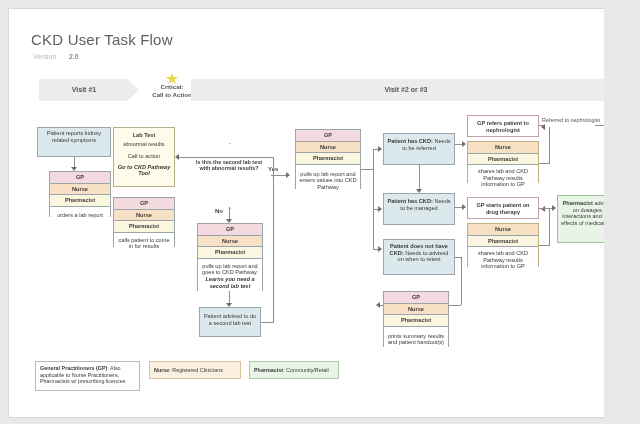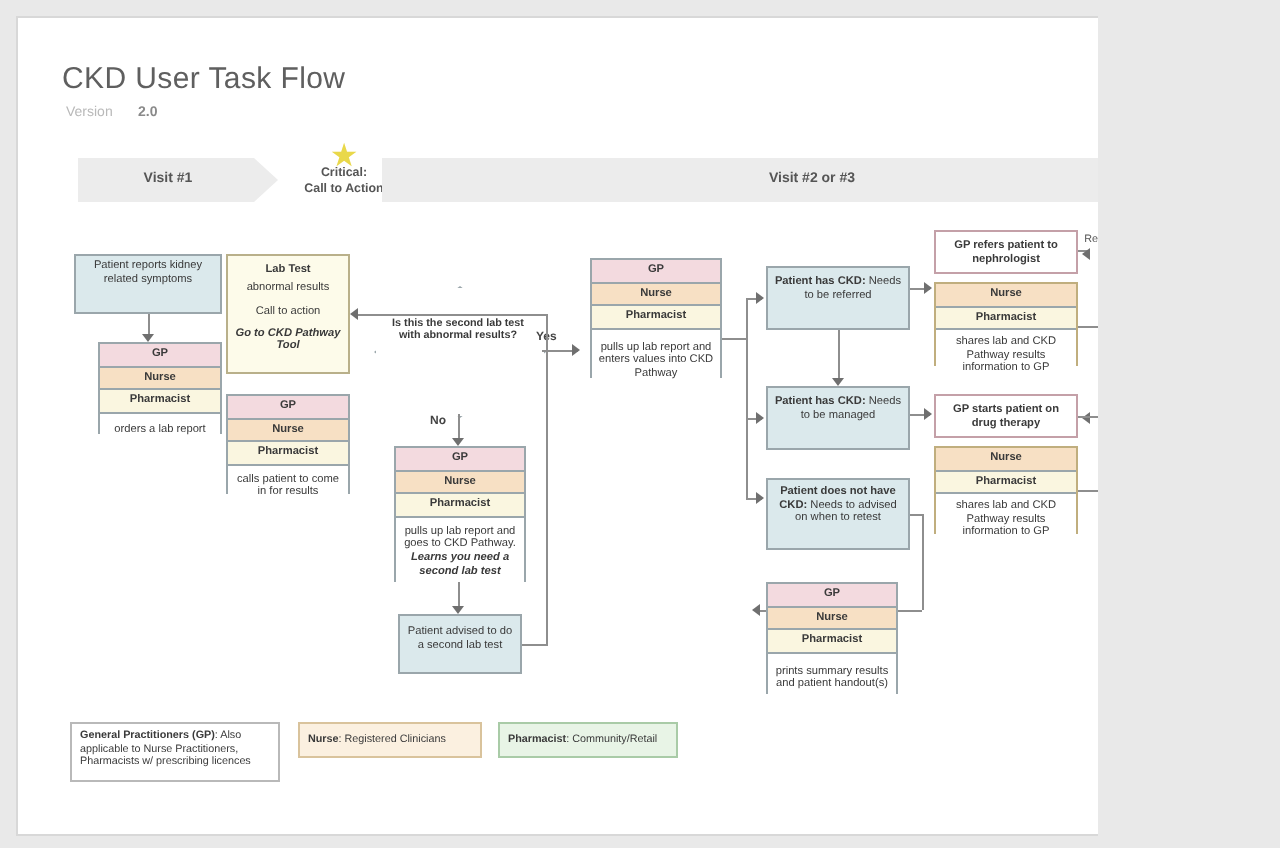--- a/index.html
+++ b/index.html
@@ -1,17 +1,17 @@
 <!DOCTYPE html>
 <html><head>
 <meta charset="utf-8">
 <style>
   html,body{margin:0;padding:0;background:#e9e9e9;}
   body{font-family:"Liberation Sans",sans-serif;}
-  #page{position:relative;width:549px;height:424px;background:#e9e9e9;overflow:hidden;}
+  #page{position:relative;width:604px;height:424px;background:#e9e9e9;overflow:hidden;}
   #canvas{position:absolute;left:8px;top:8px;width:624px;height:408px;background:#ffffff;border:1px solid #d8d8d8;}
 
   .t-title{position:absolute;left:22px;top:22px;font-size:15px;color:#5f5f5f;letter-spacing:.2px;}
   .t-verlbl{position:absolute;left:24px;top:44px;font-size:7px;color:#b9b9b9;}
   .t-verval{position:absolute;left:60px;top:44px;font-size:7px;color:#8a8a8a;font-weight:bold;}
 
   .chev{position:absolute;left:30px;top:70px;width:100px;height:22px;background:#ececec;
         clip-path:polygon(0 0,88% 0,100% 50%,88% 100%,0 100%);}
   .chev span{display:block;text-align:center;line-height:22px;font-size:7px;font-weight:bold;color:#555;
         padding-right:10px;}

